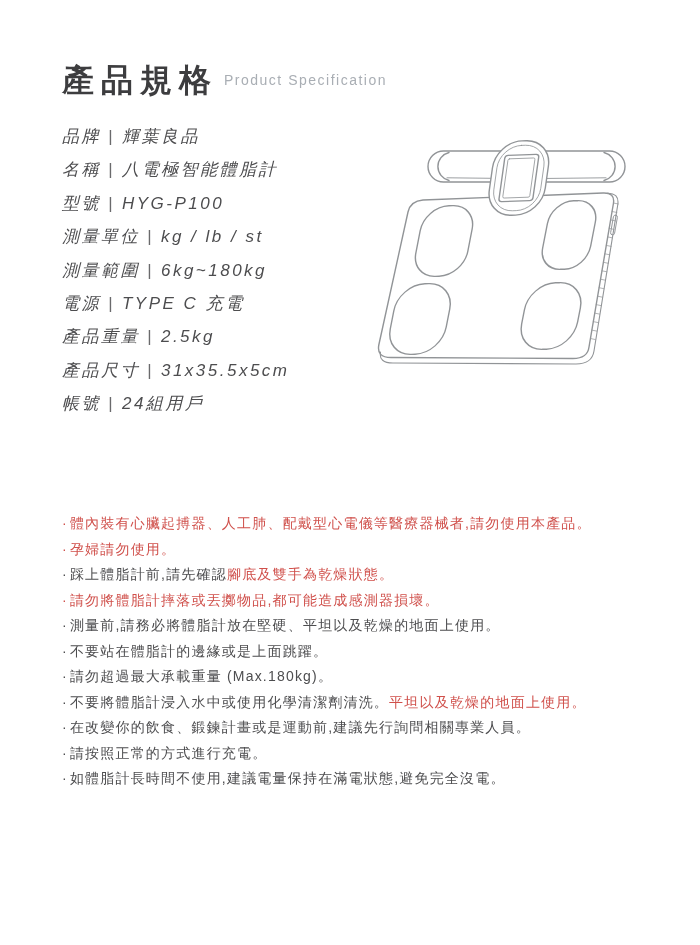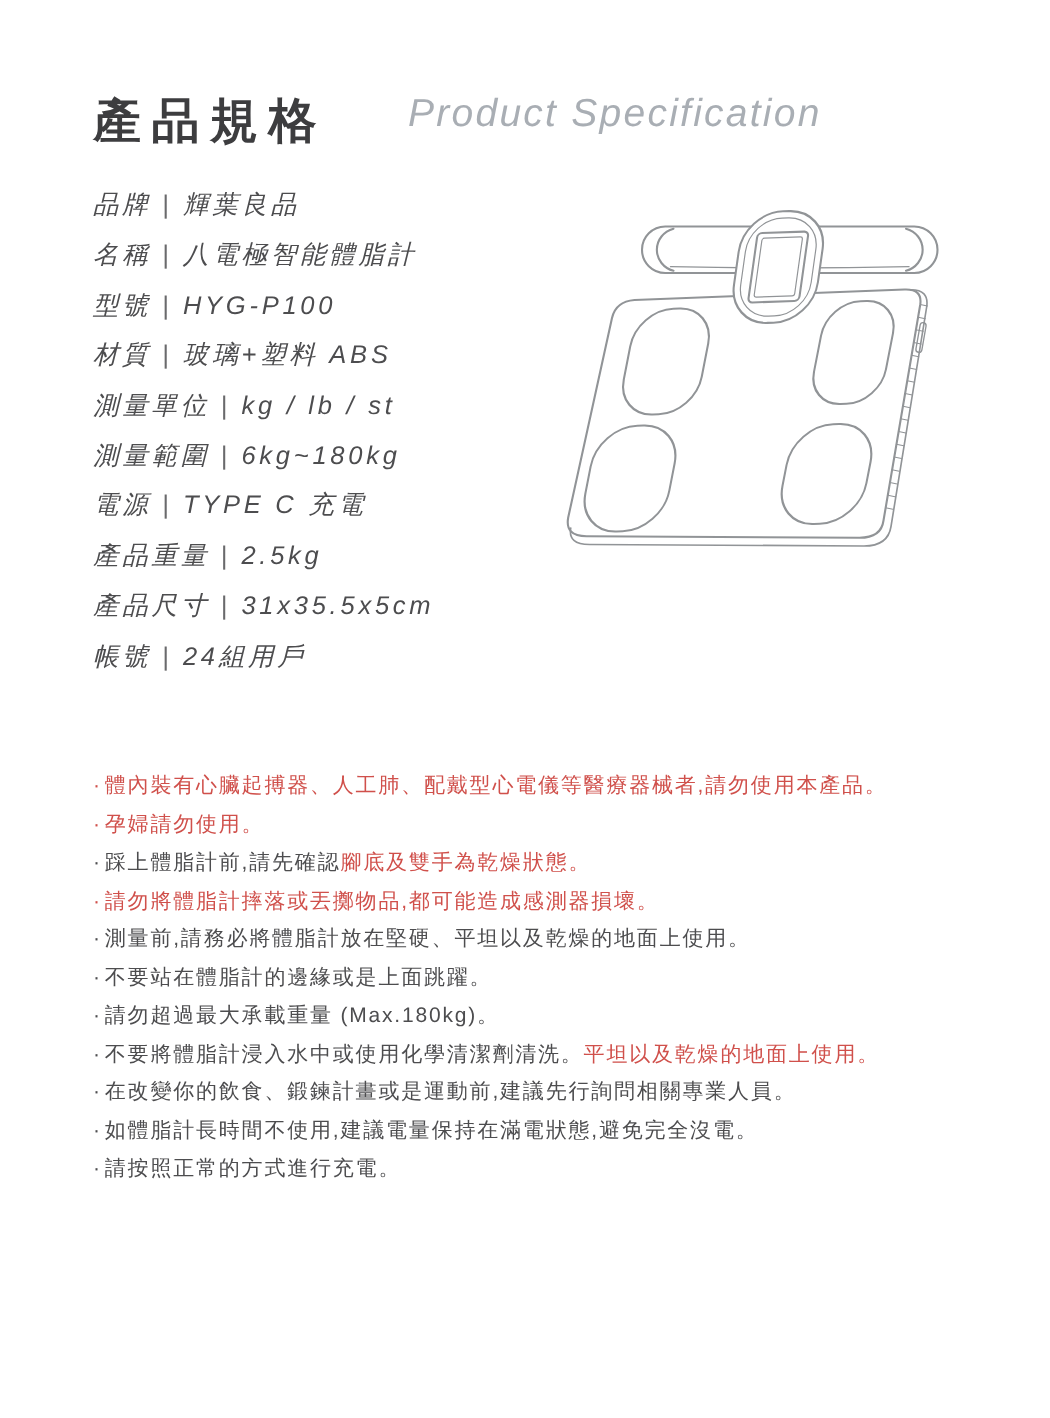--- a/index.html
+++ b/index.html
@@ -5,23 +5,23 @@
   * { margin:0; padding:0; box-sizing:border-box; }
   html,body { background:#ffffff; }
   body {
     width:700px; height:945px; position:relative; overflow:hidden;
     font-family:"Liberation Sans","DejaVu Sans",sans-serif;
     color:var(--text-dark,#4d4d4f);
   }
   .page { position:absolute; inset:0; background:var(--bg,#fff); }
 
   
-  .title-row { position:absolute; left:62px; top:60px; display:flex; align-items:flex-start; white-space:nowrap;gap:48px; }
+  .title-row { position:absolute; left:62px; top:60px; display:flex; align-items:center; white-space:nowrap; }
   .title-zh { font-size:32px; line-height:40px; font-weight:700; letter-spacing:7px; color:var(--title,#3d3d3f); }
-  .title-en { font-size:26px; font-style:italic; color:var(--text-muted,#a9aeb4); letter-spacing:1.5px; margin-left:6px; }
+  .title-en { font-size:14px; color:var(--text-muted,#a9aeb4); letter-spacing:1.5px; margin-left:6px; }
 
   
   .spec-list { position:absolute; left:62px; top:120px; list-style:none; }
   .spec-row { font-size:17px; line-height:33.4px; height:33.4px; letter-spacing:2.5px; color:var(--text-dark,#4d4d4f); white-space:nowrap;font-style:italic; }
   .spec-sep { margin:0 7px; color:#6a6a6c; font-weight:300; }
 
   
   .illustration { position:absolute; left:363px; top:139px; width:302px; height:234px; }
   .illustration svg { width:100%; height:100%; display:block; }
 
@@ -42,21 +42,20 @@
 
   <header class="title-row">
     <span class="title-zh">產品規格</span>
     <span class="title-en">Product Specification</span>
   </header>
 
   <ul class="spec-list">
       <li class="spec-row"><span class="spec-label">品牌</span><span class="spec-sep">|</span><span class="spec-value">輝葉良品</span></li>
       <li class="spec-row"><span class="spec-label">名稱</span><span class="spec-sep">|</span><span class="spec-value">八電極智能體脂計</span></li>
       <li class="spec-row"><span class="spec-label">型號</span><span class="spec-sep">|</span><span class="spec-value">HYG-P100</span></li>
-      <li class="spec-row"><span class="spec-label">材質</span><span class="spec-sep">|</span><span class="spec-value">玻璃+塑料 ABS</span></li>
       <li class="spec-row"><span class="spec-label">測量單位</span><span class="spec-sep">|</span><span class="spec-value">kg / lb / st</span></li>
       <li class="spec-row"><span class="spec-label">測量範圍</span><span class="spec-sep">|</span><span class="spec-value">6kg~180kg</span></li>
       <li class="spec-row"><span class="spec-label">電源</span><span class="spec-sep">|</span><span class="spec-value">TYPE C 充電</span></li>
       <li class="spec-row"><span class="spec-label">產品重量</span><span class="spec-sep">|</span><span class="spec-value">2.5kg</span></li>
       <li class="spec-row"><span class="spec-label">產品尺寸</span><span class="spec-sep">|</span><span class="spec-value">31x35.5x5cm</span></li>
       <li class="spec-row"><span class="spec-label">帳號</span><span class="spec-sep">|</span><span class="spec-value">24組用戶</span></li>
     </ul>
 
   <div class="illustration">
     <svg viewBox="0 0 302 234" xmlns="http://www.w3.org/2000/svg">
@@ -106,17 +105,17 @@
   <section class="notice-list">
       <p class="notice"><span class="bullet red">·</span><span class="red">體內裝有心臟起搏器、人工肺、配戴型心電儀等醫療器械者,請勿使用本產品。</span></p>
       <p class="notice"><span class="bullet red">·</span><span class="red">孕婦請勿使用。</span></p>
       <p class="notice"><span class="bullet">·</span><span>踩上體脂計前,請先確認</span><span class="red">腳底及雙手為乾燥狀態。</span></p>
       <p class="notice"><span class="bullet red">·</span><span class="red">請勿將體脂計摔落或丟擲物品,都可能造成感測器損壞。</span></p>
       <p class="notice"><span class="bullet">·</span><span>測量前,請務必將體脂計放在堅硬、平坦以及乾燥的地面上使用。</span></p>
       <p class="notice"><span class="bullet">·</span><span>不要站在體脂計的邊緣或是上面跳躍。</span></p>
       <p class="notice"><span class="bullet">·</span><span>請勿超過最大承載重量 (Max.180kg)。</span></p>
       <p class="notice"><span class="bullet">·</span><span>不要將體脂計浸入水中或使用化學清潔劑清洗。</span><span class="red">平坦以及乾燥的地面上使用。</span></p>
       <p class="notice"><span class="bullet">·</span><span>在改變你的飲食、鍛鍊計畫或是運動前,建議先行詢問相關專業人員。</span></p>
+      <p class="notice"><span class="bullet">·</span><span>請按照正常的方式進行充電。</span></p>
       <p class="notice"><span class="bullet">·</span><span>如體脂計長時間不使用,建議電量保持在滿電狀態,避免完全沒電。</span></p>
-      <p class="notice"><span class="bullet">·</span><span>請按照正常的方式進行充電。</span></p>
     </section>
 
 </div>
 
 </body></html>

